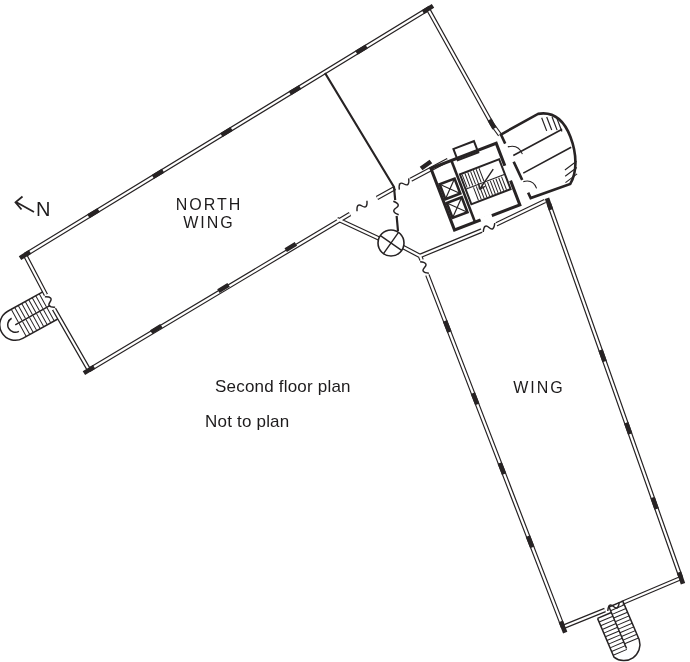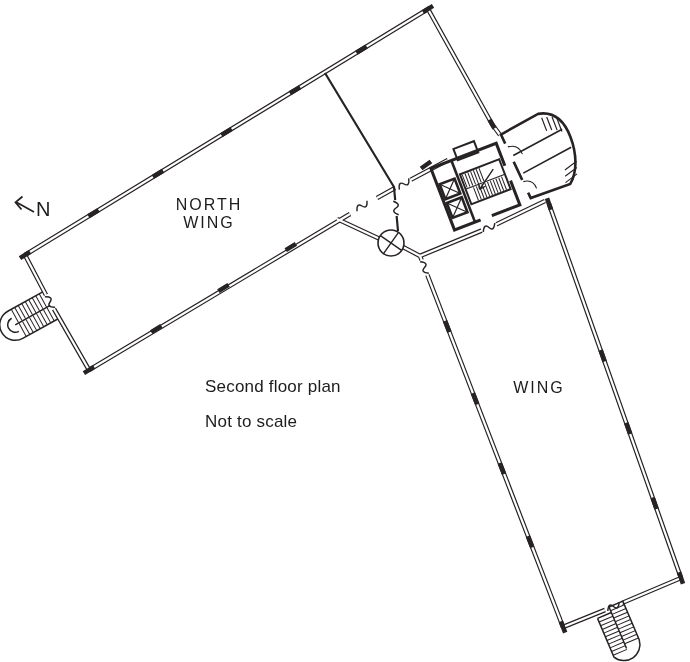--- a/index.html
+++ b/index.html
@@ -143,18 +143,18 @@
 
 <div class="label wing-label" style="left:139px;top:196px;">
   <div>NORTH</div>
   <div>WING</div>
 </div>
 
 <div class="label wing-label" style="left:469px;top:379px;">
   <div>WING</div>
 </div>
 
-<div class="label caption" style="left:205px;top:377px;">Second floor plan</div>
-<div class="label caption" style="left:205px;top:412px;">Not to scale</div>
+<div class="label caption" style="left:215px;top:377px;">Second floor plan</div>
+<div class="label caption" style="left:205px;top:412px;">Not to plan</div>
 
 <div class="label north-n" style="left:36px;top:198px;">N</div>
 
 </div>
 
 </body></html>

